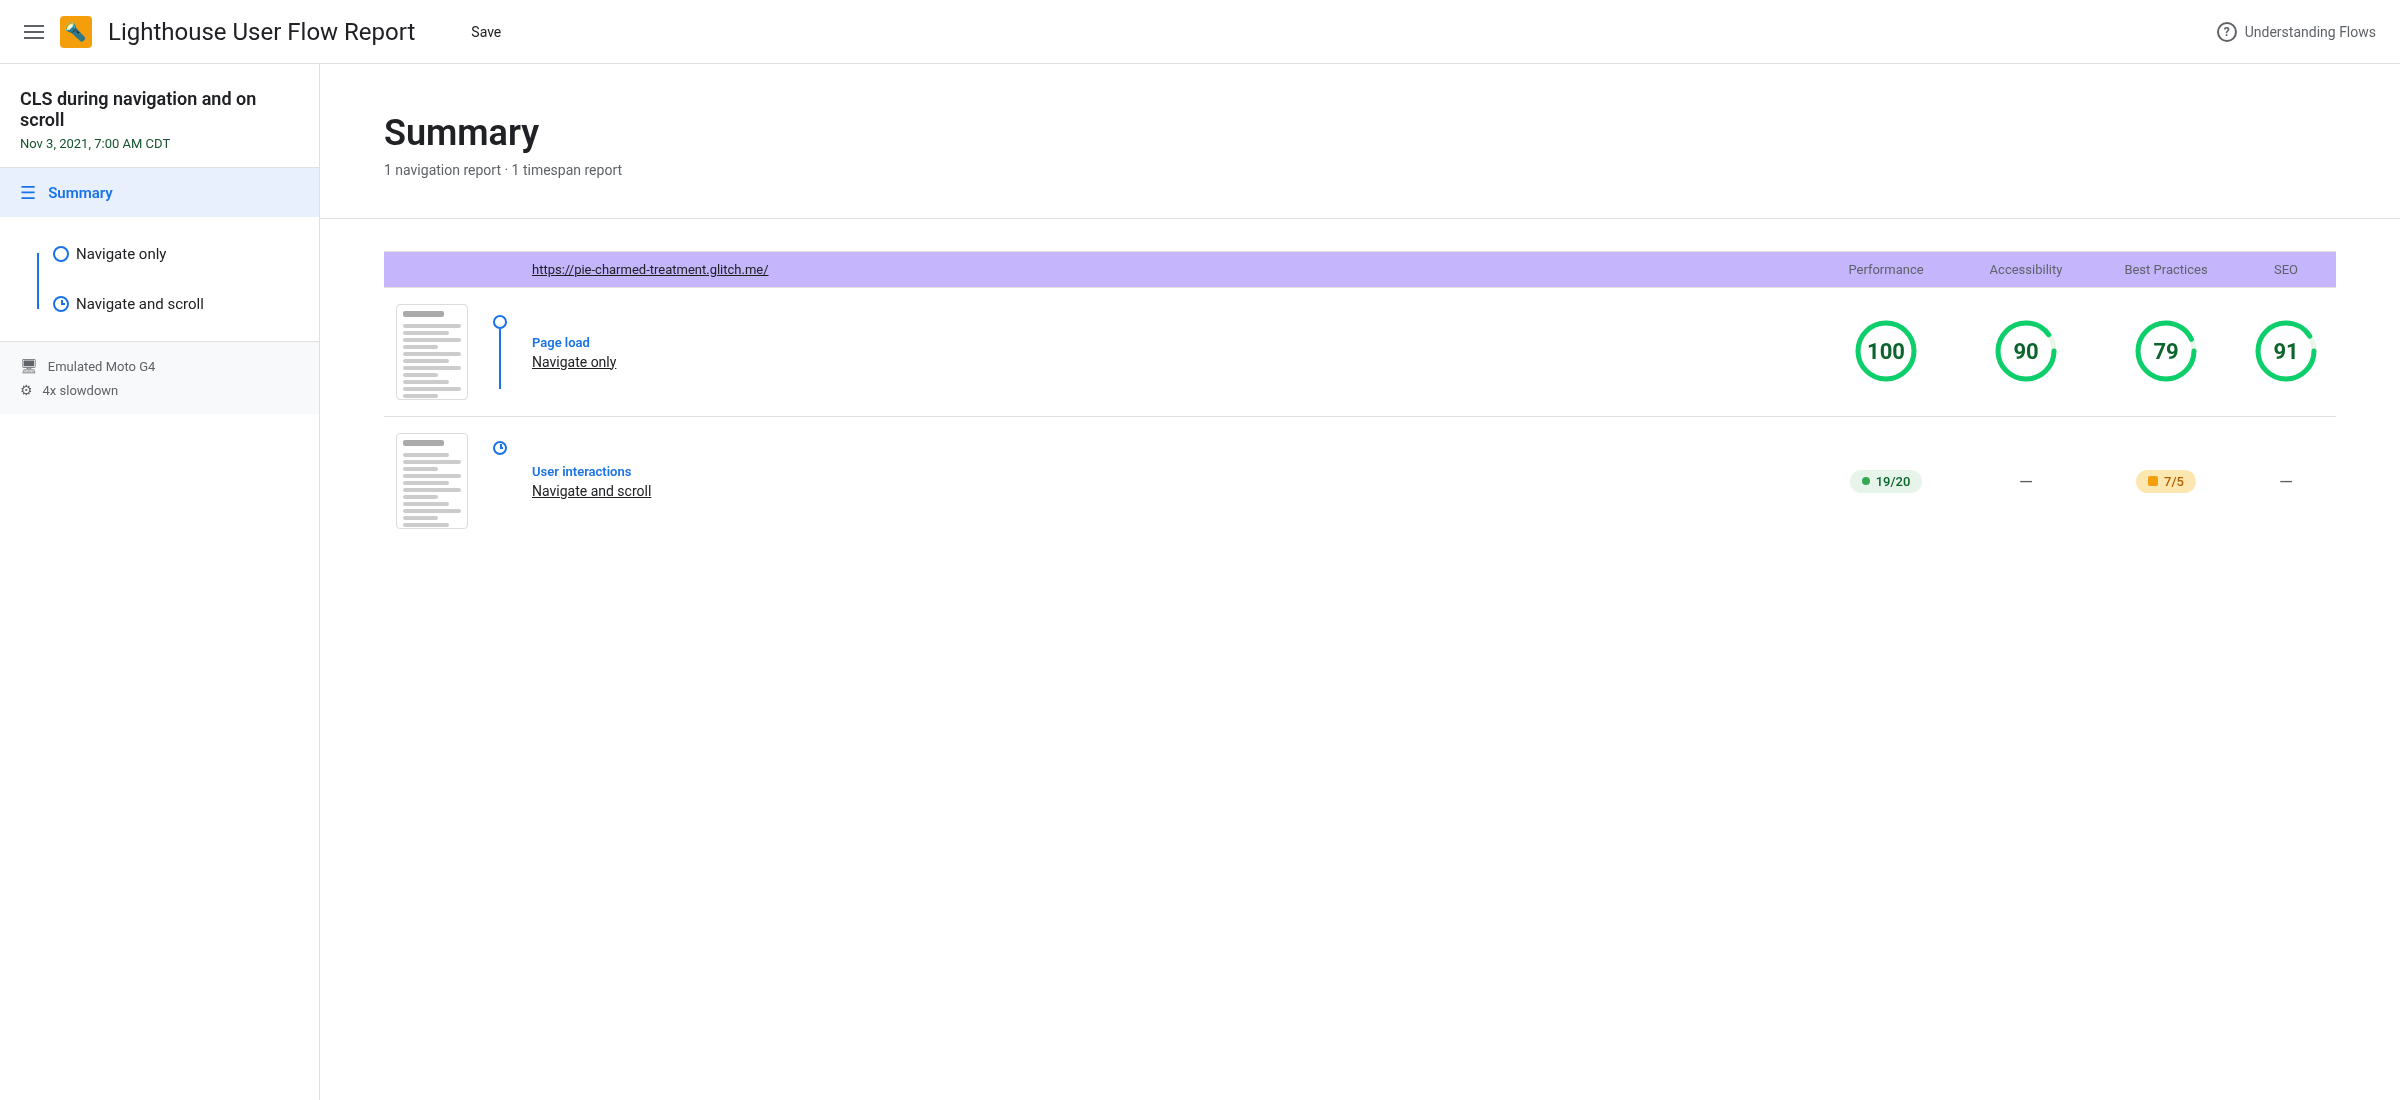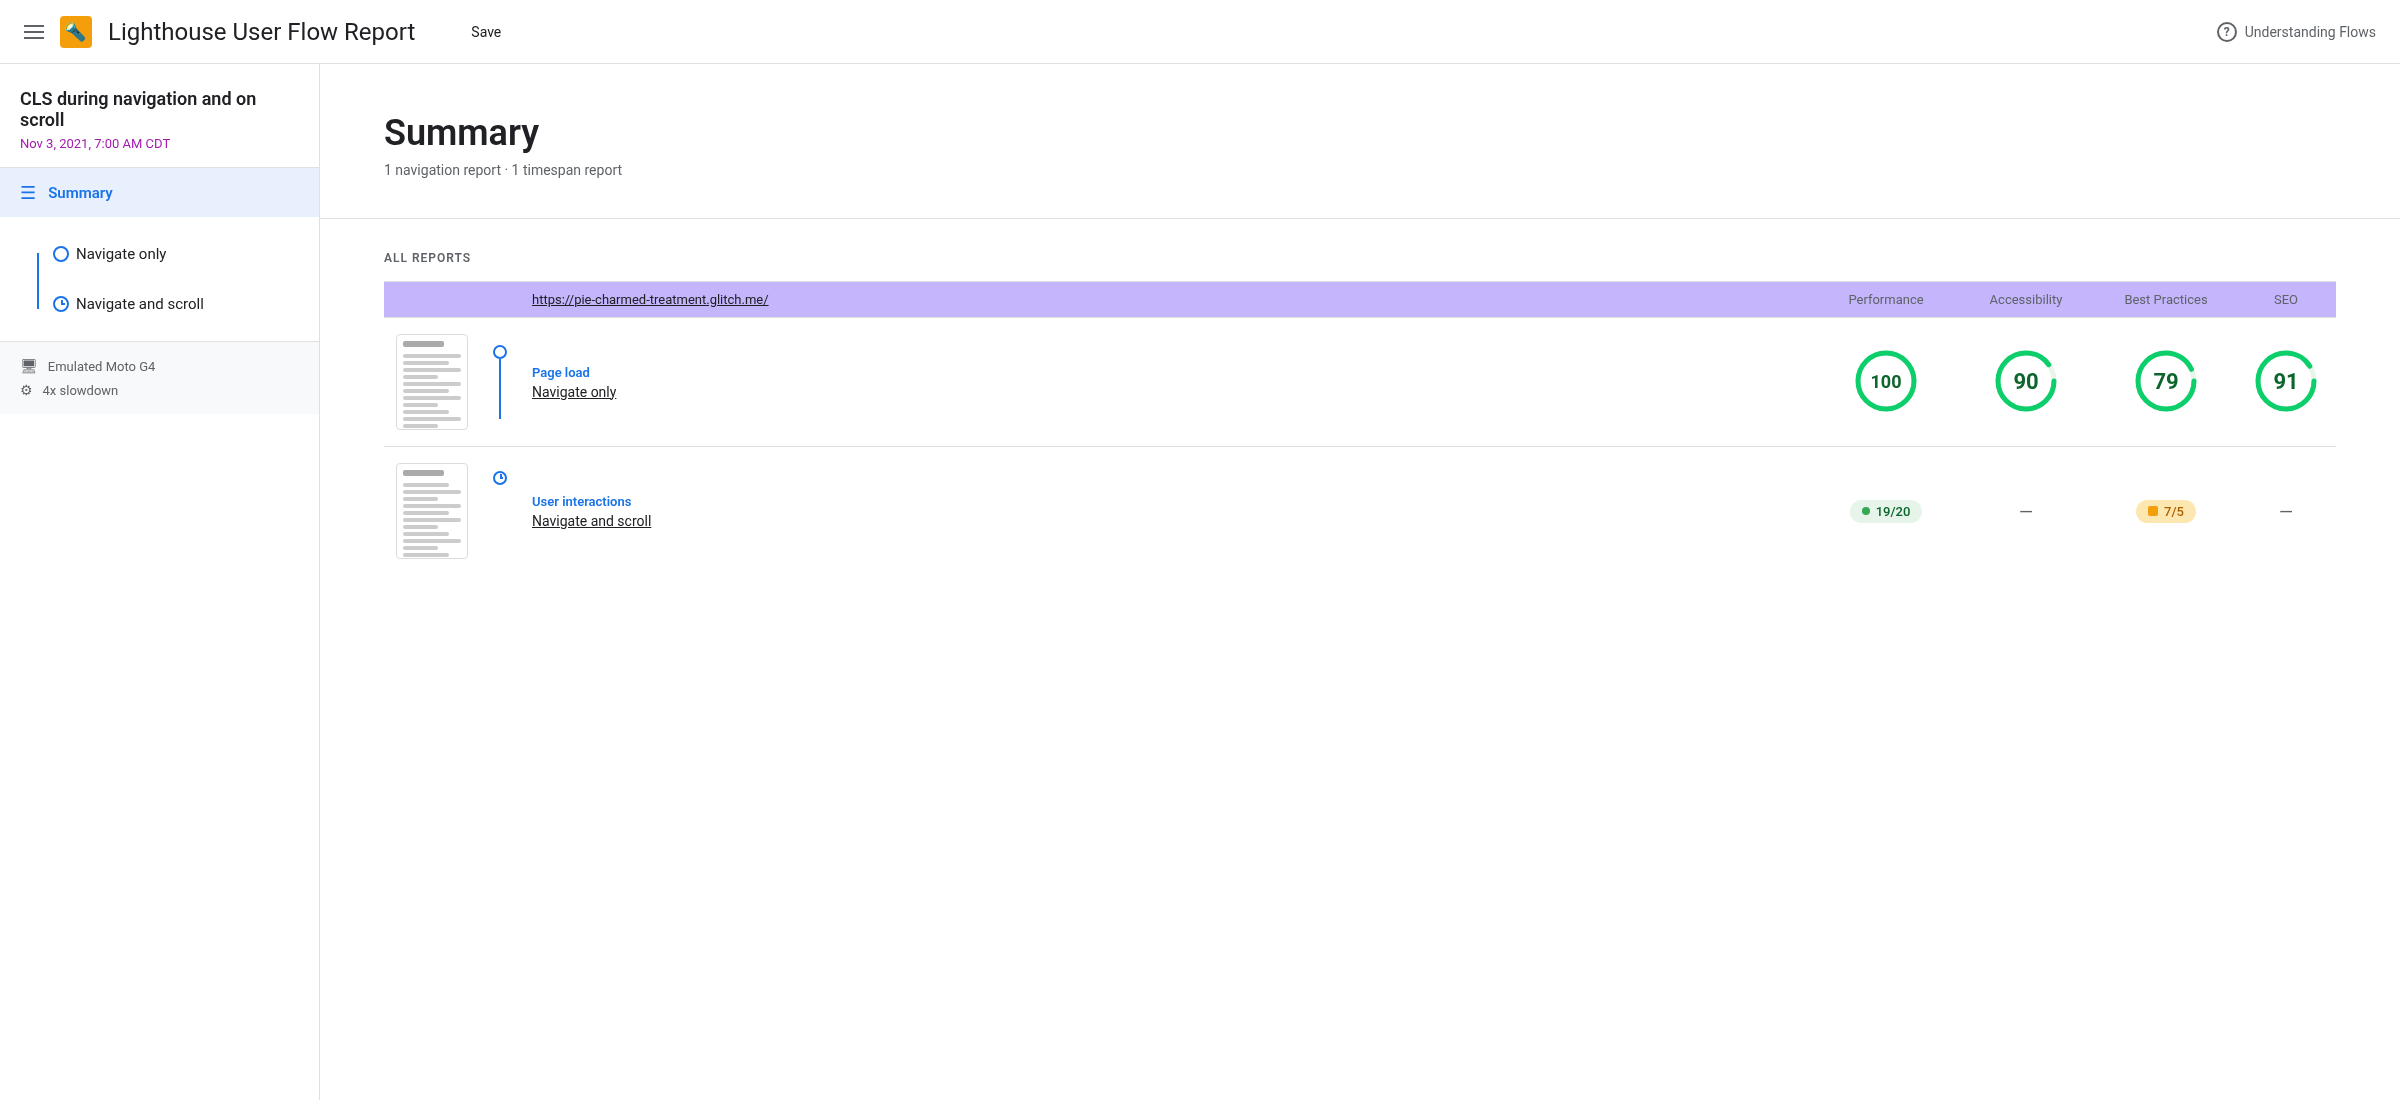--- a/index.html
+++ b/index.html
@@ -26,21 +26,21 @@
     .help-icon { width: 20px; height: 20px; border: 2px solid #5f6368; border-radius: 50%; display: flex; align-items: center; justify-content: center; font-size: 12px; font-weight: bold; }
 
     
     .main-layout { display: flex; flex: 1; overflow: hidden; }
 
     
     .sidebar { width: 320px; flex-shrink: 0; border-right: 1px solid #e0e0e0; overflow-y: auto; background: #fff; }
 
     .sidebar-project { padding: 24px 20px 16px; border-bottom: 1px solid #e0e0e0; }
     .sidebar-project-title { font-size: 18px; font-weight: 600; color: #202124; margin-bottom: 6px; }
-    .sidebar-project-date { font-size: 13px; color: #a21caf; }
+    .sidebar-project-date { font-size: 13px; color: #14532d; }
 
     .sidebar-summary-item {
       display: flex; align-items: center; gap: 12px;
       padding: 14px 20px; background: #e8f0fe; cursor: pointer;
     }
     .sidebar-summary-label { font-size: 15px; font-weight: 600; color: #1a73e8; }
     .list-icon { color: #1a73e8; font-size: 18px; }
 
     .sidebar-nav { padding: 16px 0; border-bottom: 1px solid #e0e0e0; }
 
@@ -198,21 +198,20 @@
   </nav>
 
   <main class="content">
 
     <section class="summary-section">
       <h1 class="summary-title">Summary</h1>
       <p class="summary-subtitle">1 navigation report · 1 timespan report</p>
     </section>
 
     <section class="reports-section">
-      <div class="all-reports-label">ALL REPORTS</div>
       <hr class="divider" style="margin-bottom: 0;">
 
       <table class="reports-table">
         <thead>
           <tr class="reports-header-row">
             <td style="width: 80px;"></td>
             <td style="width: 40px;"></td>
             <td style="min-width: 220px;">
               <span class="url-link">https://pie-charmed-treatment.glitch.me/</span>
             </td>
@@ -254,21 +253,21 @@
                 <div class="report-type">Page load</div>
                 <div class="report-name">Navigate only</div>
               </div>
             </td>
             <td class="score-cell">
               <div style="display: inline-block; position: relative; width: 72px; height: 72px;">
                 <svg width="72" height="72" viewBox="0 0 72 72">
                   <circle cx="36" cy="36" r="28" fill="none" stroke="#e8f5e9" stroke-width="5"></circle>
                   <circle cx="36" cy="36" r="28" fill="none" stroke="#0cce6b" stroke-width="5" stroke-dasharray="175.9" stroke-dashoffset="0" stroke-linecap="round"></circle>
                 </svg>
-                <span class="score-val score-green" style="position: absolute; top: 50%; left: 50%; transform: translate(-50%,-50%); font-size: 18px; font-weight: 700;">100</span>
+                <span class="score-val score-green" style="position: absolute; top: 50%; left: 50%; transform: translate(-50%,-50%); font-size: 22px; font-weight: 700;">100</span>
               </div>
             </td>
             <td class="score-cell">
               <div style="display: inline-block; position: relative; width: 72px; height: 72px;">
                 <svg width="72" height="72" viewBox="0 0 72 72">
                   <circle cx="36" cy="36" r="28" fill="none" stroke="#e8f5e9" stroke-width="5"></circle>
                   <circle cx="36" cy="36" r="28" fill="none" stroke="#0cce6b" stroke-width="5" stroke-dasharray="175.9" stroke-dashoffset="17.6" stroke-linecap="round"></circle>
                 </svg>
                 <span class="score-val score-green" style="position: absolute; top: 50%; left: 50%; transform: translate(-50%,-50%); font-size: 22px; font-weight: 700;">90</span>
               </div>

